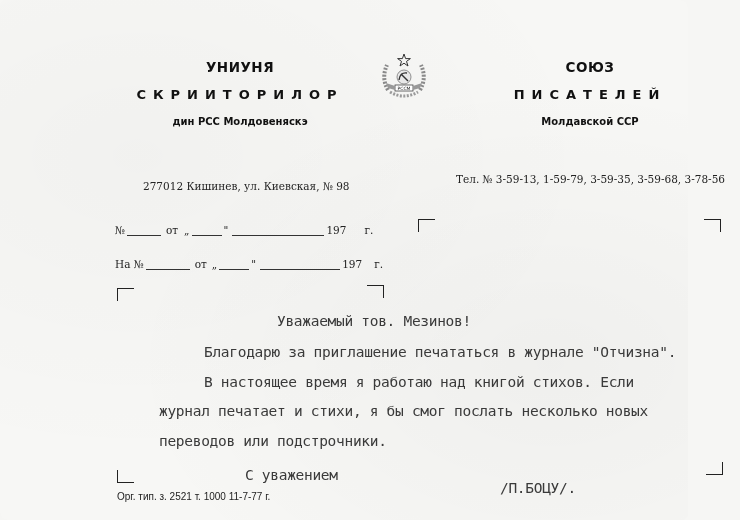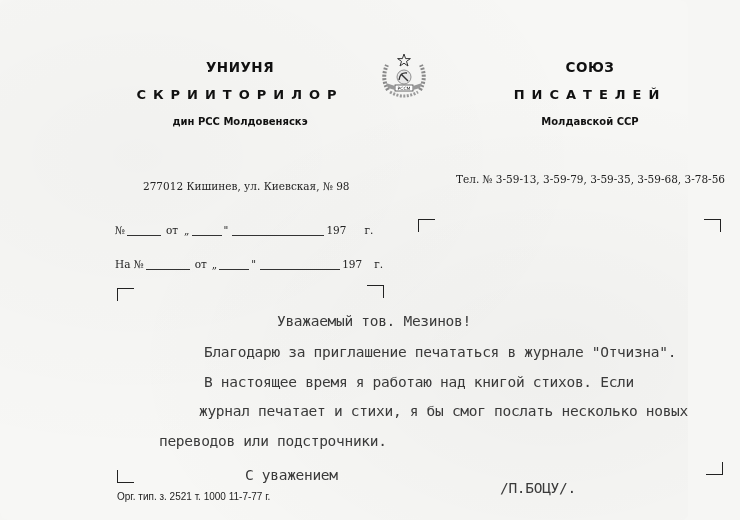--- a/index.html
+++ b/index.html
@@ -86,21 +86,21 @@
     </svg>
   </div>
 
   <div class="hdr hdr-right">
     <div class="l1">СОЮЗ</div>
     <div class="l2">ПИСАТЕЛЕЙ</div>
     <div class="l3">Молдавской ССР</div>
   </div>
 
   <div class="addr addr-left">277012 Кишинев, ул. Киевская, № 98</div>
-  <div class="addr addr-right">Тел. № 3-59-13, 3-59-79, 3-59-35, 3-59-68, 3-78-56</div>
+  <div class="addr addr-right">Тел. № 3-59-13, 1-59-79, 3-59-35, 3-59-68, 3-78-56</div>
 
   <div class="refline" style="left:115px; top:224px;">
     <span>№</span>
     <span class="blank" style="width:34px;"></span>
     <span style="margin-left:3px;">от</span>
     <span style="margin-left:6px;">„</span>
     <span class="blank" style="width:30px;"></span>
     <span>"</span>
     <span class="blank" style="width:92px; margin-left:4px;"></span>
     <span>197</span>
@@ -122,19 +122,19 @@
   <div class="corner c-tl" style="left:418px; top:219px;"></div>
   <div class="corner c-tr" style="left:704px; top:219px;"></div>
   <div class="corner c-tl" style="left:117px; top:288px;"></div>
   <div class="corner c-tr" style="left:367px; top:285px;"></div>
   <div class="corner c-bl" style="left:117px; top:470px;"></div>
   <div class="corner c-br" style="left:706px; top:462px;"></div>
 
   <div class="typed" style="left:204px; top:344px;">Благодарю за приглашение печататься в журнале "Отчизна".</div>
   <div class="typed" style="left:277px; top:313px;">Уважаемый тов. Мезинов!</div>
   <div class="typed" style="left:204px; top:374px;">В настоящее время я работаю над книгой стихов. Если</div>
-  <div class="typed" style="left:159px; top:403px;margin-left:40px;">журнал печатает и стихи, я бы смог послать несколько новых</div>
+  <div class="typed" style="left:159px; top:403px;">журнал печатает и стихи, я бы смог послать несколько новых</div>
   <div class="typed" style="left:159px; top:433px;">переводов или подстрочники.</div>
   <div class="typed" style="left:245px; top:467px;">С уважением</div>
   <div class="typed" style="left:500px; top:480px;">/П.БОЦУ/.</div>
 
   <div class="footer-print">Орг. тип. з. 2521 т. 1000 11-7-77 г.</div>
 </div>
 
 </body></html>

